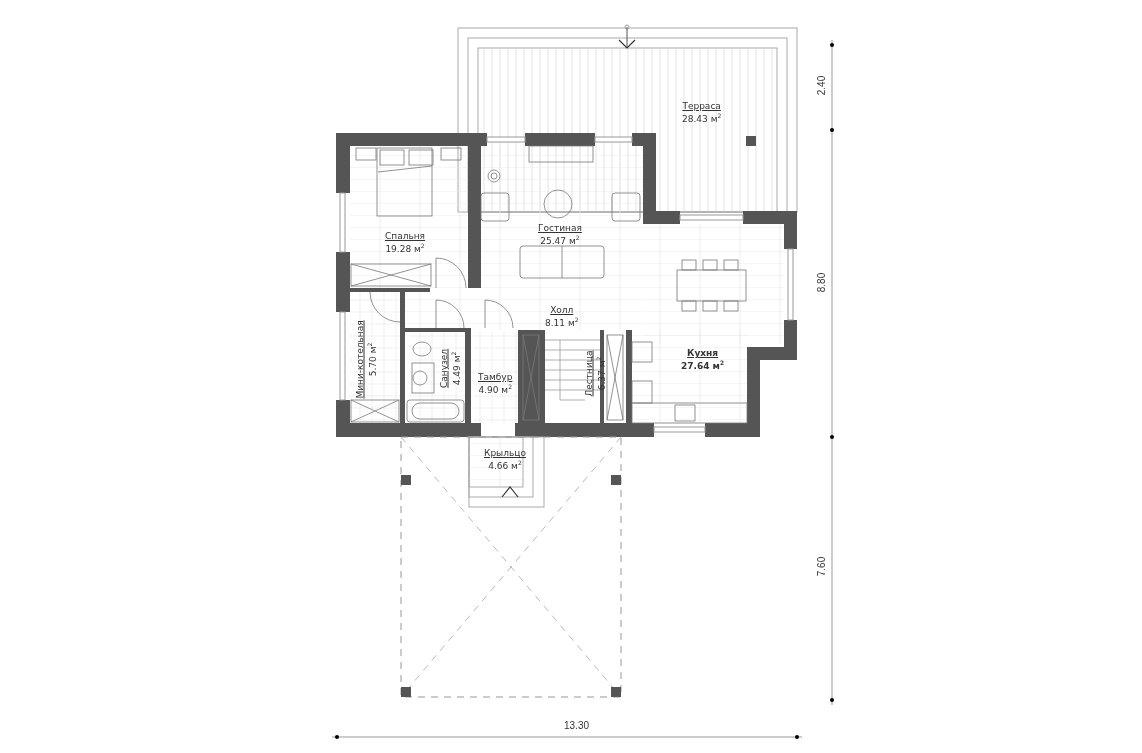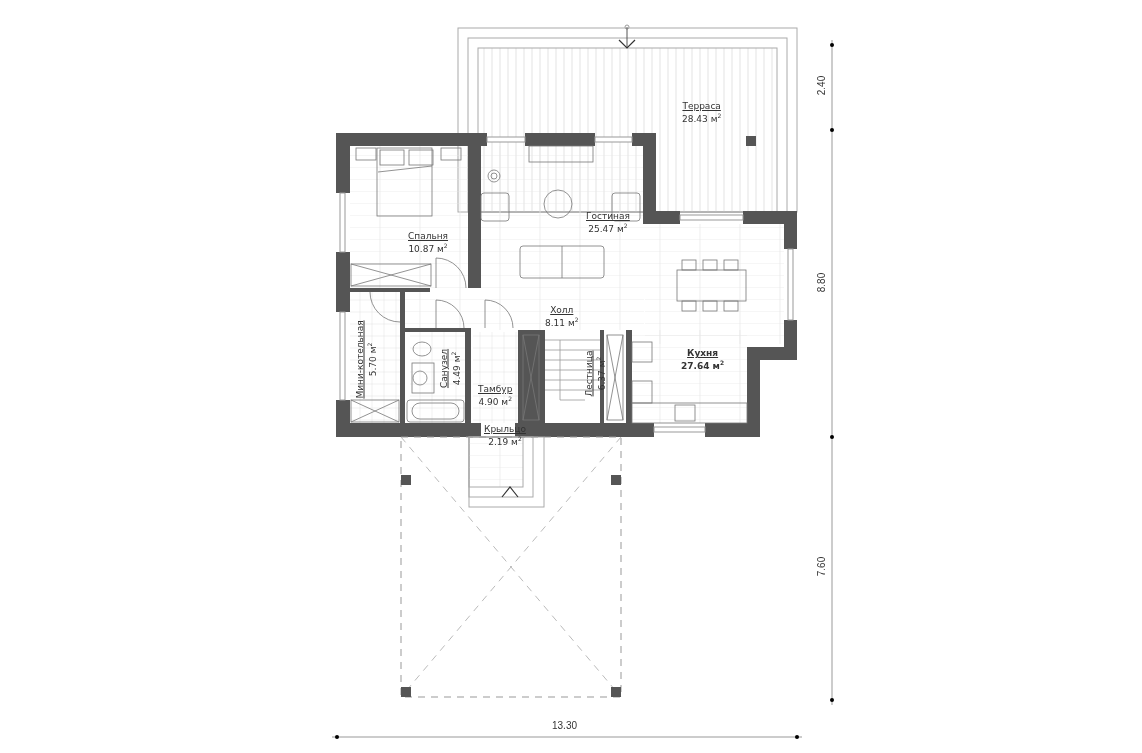--- a/index.html
+++ b/index.html
@@ -190,53 +190,53 @@
     <line x1="332" y1="737" x2="802" y2="737" stroke="#999"></line>
     <circle cx="337" cy="737" r="2" fill="#000"></circle>
     <circle cx="797" cy="737" r="2" fill="#000"></circle>
   </g>
 </svg>
 
 <div class="lbl" style="left:682px;top:101px;">
   <span class="name">Терраса</span>
   <span class="area"><span>28.43</span> <span>м</span><sup>2</sup></span>
 </div>
-<div class="lbl" style="left:408px;top:231px;">
+<div class="lbl" style="left:385px;top:231px;">
   <span class="name">Спальня</span>
-  <span class="area"><span>10.87</span> <span>м</span><sup>2</sup></span>
-</div>
-<div class="lbl" style="left:538px;top:211px;margin-left:48px;">
+  <span class="area"><span>19.28</span> <span>м</span><sup>2</sup></span>
+</div>
+<div class="lbl" style="left:538px;top:223px;">
   <span class="name">Гостиная</span>
   <span class="area"><span>25.47</span> <span>м</span><sup>2</sup></span>
 </div>
 <div class="lbl" style="left:545px;top:299px;margin-top:6px;">
   <span class="name">Холл</span>
   <span class="area"><span>8.11</span> <span>м</span><sup>2</sup></span>
 </div>
 <div class="lbl" style="left:681px;top:348px;font-weight:bold;">
   <span class="name">Кухня</span>
   <span class="area"><span>27.64</span> <span>м</span><sup>2</sup></span>
 </div>
 <div class="lbl vert" style="left:321px;top:348px;width:90px;">
   <span class="name">Мини-котельная</span>
   <span class="area"><span>5.70</span> <span>м</span><sup>2</sup></span>
 </div>
 <div class="lbl vert" style="left:420px;top:357px;width:60px;">
   <span class="name">Санузел</span>
   <span class="area"><span>4.49</span> <span>м</span><sup>2</sup></span>
 </div>
-<div class="lbl" style="left:478px;top:384px;text-align:center;">
+<div class="lbl" style="left:478px;top:372px;text-align:center;">
   <span class="name">Тамбур</span>
   <span class="area"><span>4.90</span> <span>м</span><sup>2</sup></span>
 </div>
 <div class="lbl vert" style="left:565px;top:362px;width:60px;">
   <span class="name">Лестница</span>
   <span class="area"><span>6.37</span> <span>м</span><sup>2</sup></span>
 </div>
-<div class="lbl" style="left:484px;top:424px;">
+<div class="lbl" style="left:484px;top:448px;">
   <span class="name">Крыльцо</span>
-  <span class="area"><span>2.19</span> <span>м</span><sup>2</sup></span>
+  <span class="area"><span>4.66</span> <span>м</span><sup>2</sup></span>
 </div>
 
 <div class="dim vert" style="left:806px;top:80px;width:30px;text-align:center;">2.40</div>
 <div class="dim vert" style="left:806px;top:277px;width:30px;text-align:center;">8.80</div>
 <div class="dim vert" style="left:806px;top:561px;width:30px;text-align:center;">7.60</div>
-<div class="dim" style="left:552px;top:720px;">13.30</div>
+<div class="dim" style="left:564px;top:720px;">13.30</div>
 
 </body></html>

